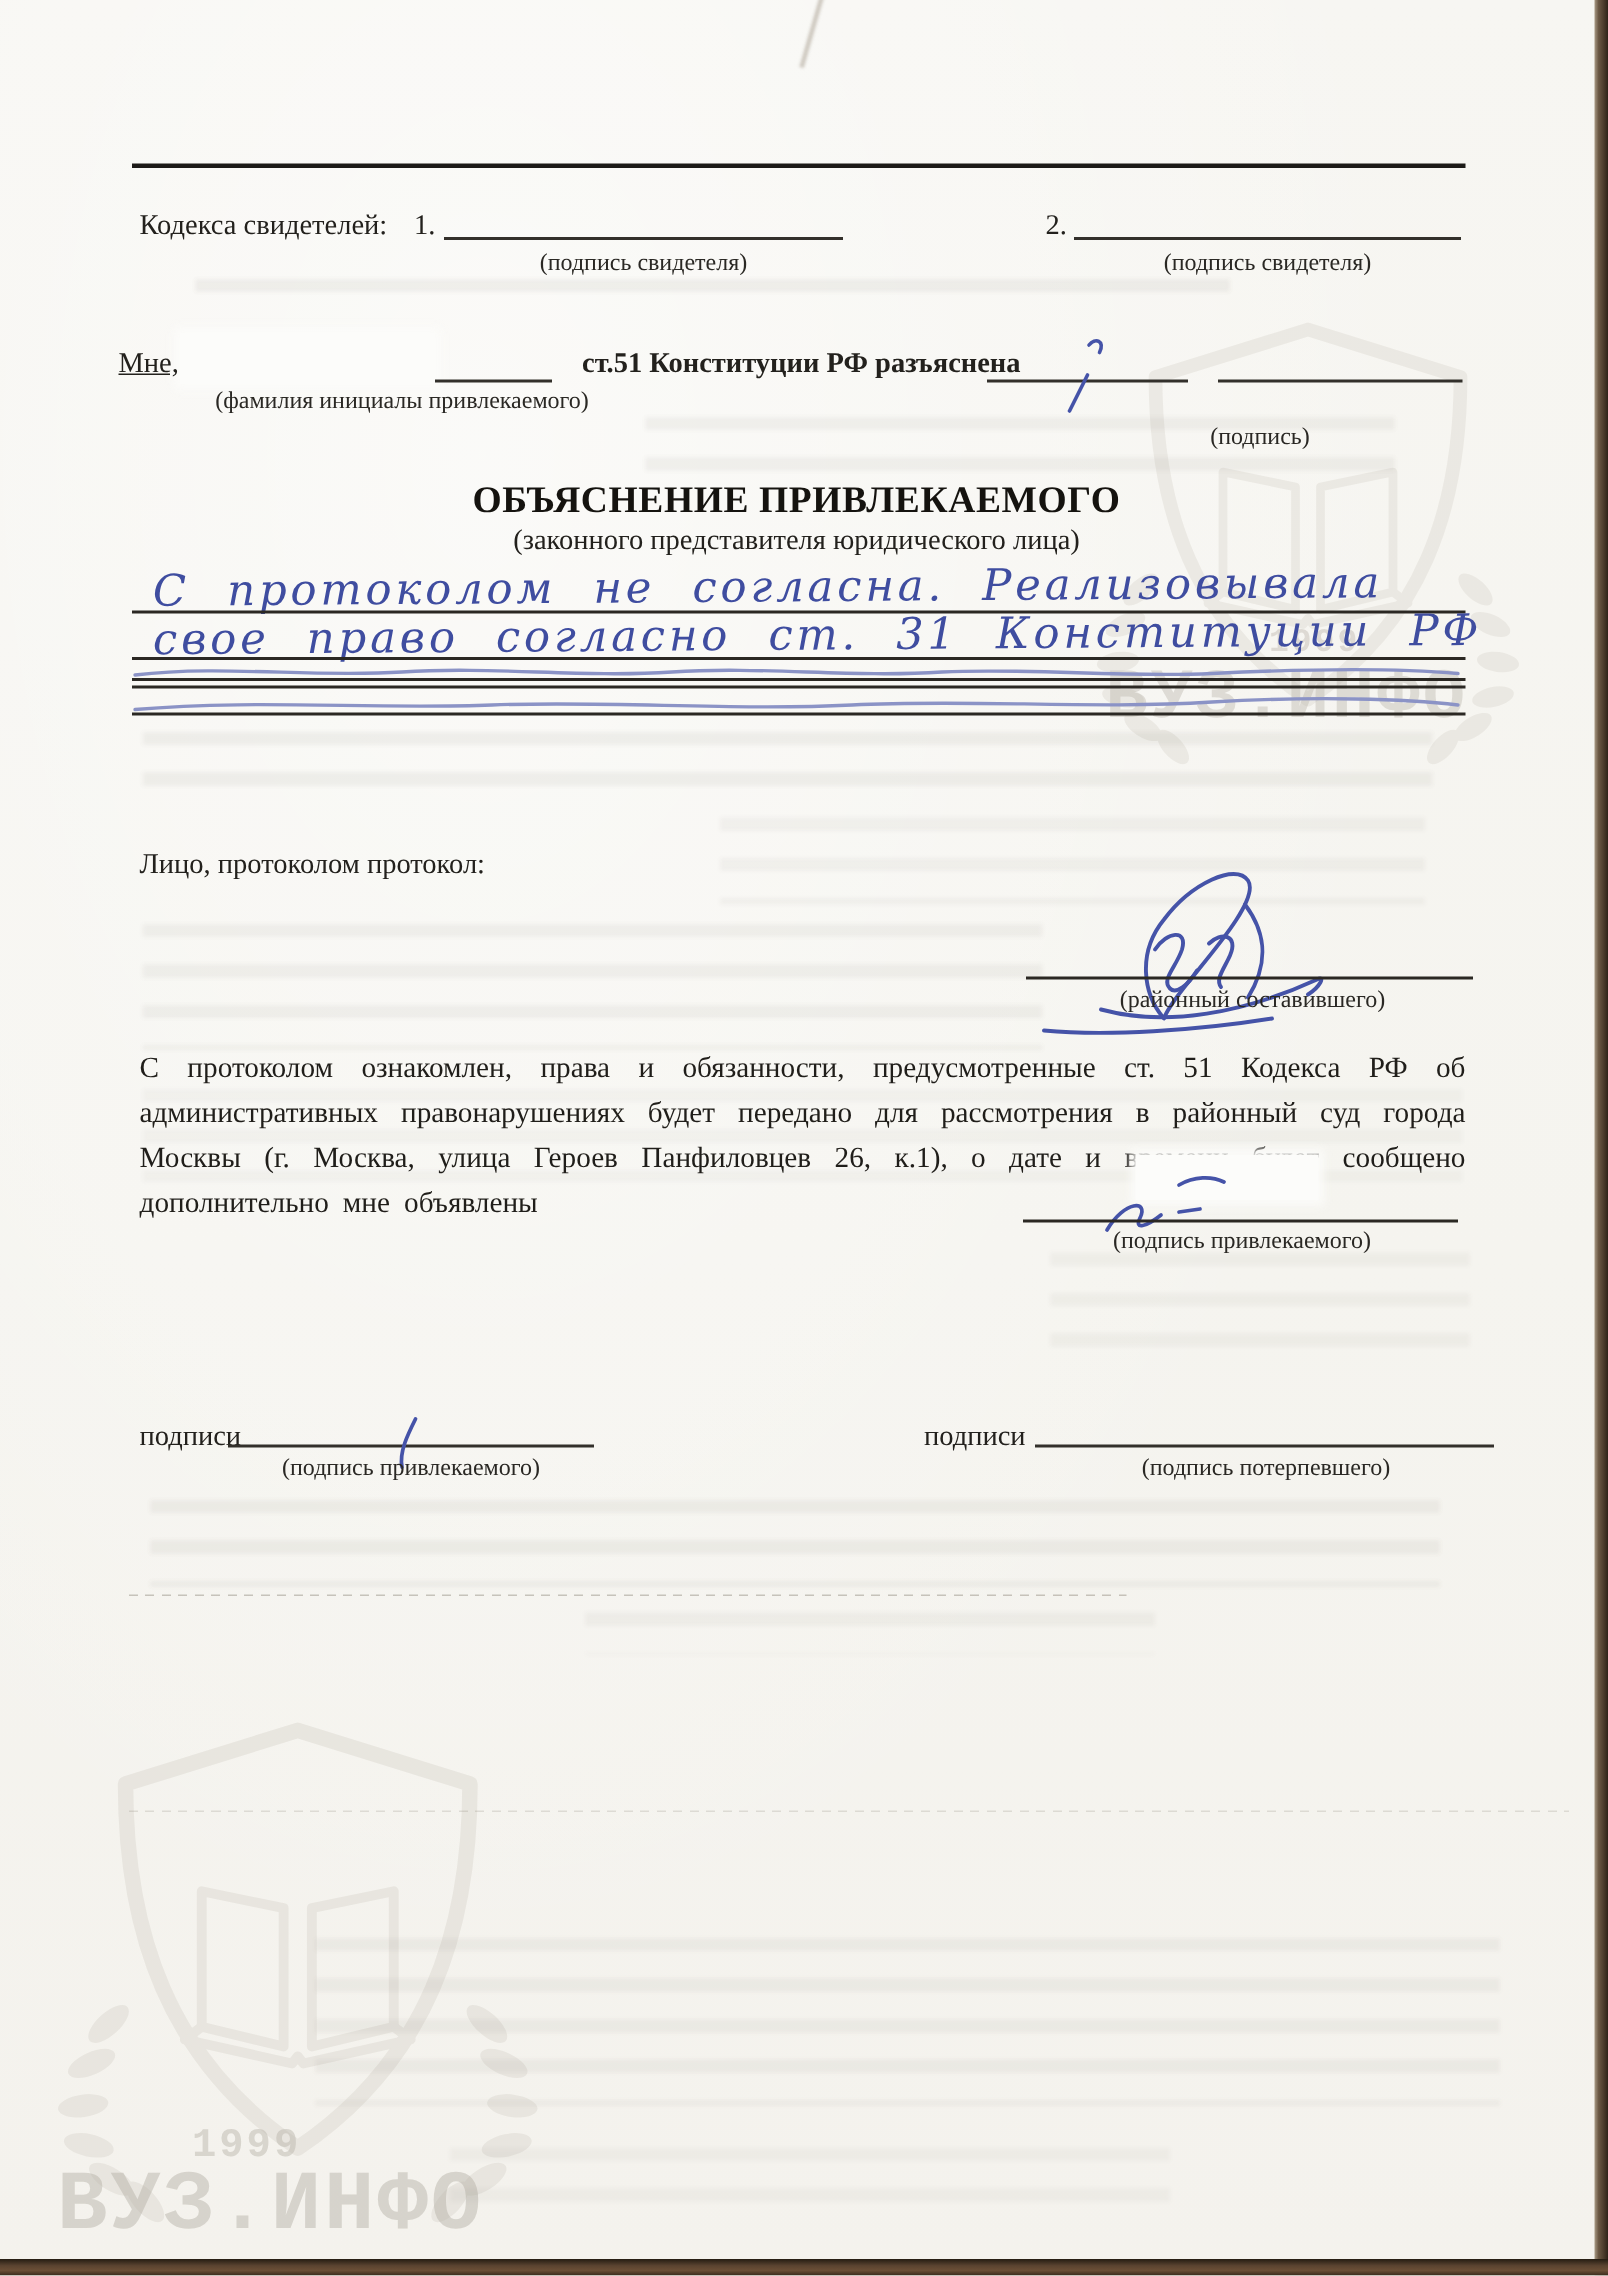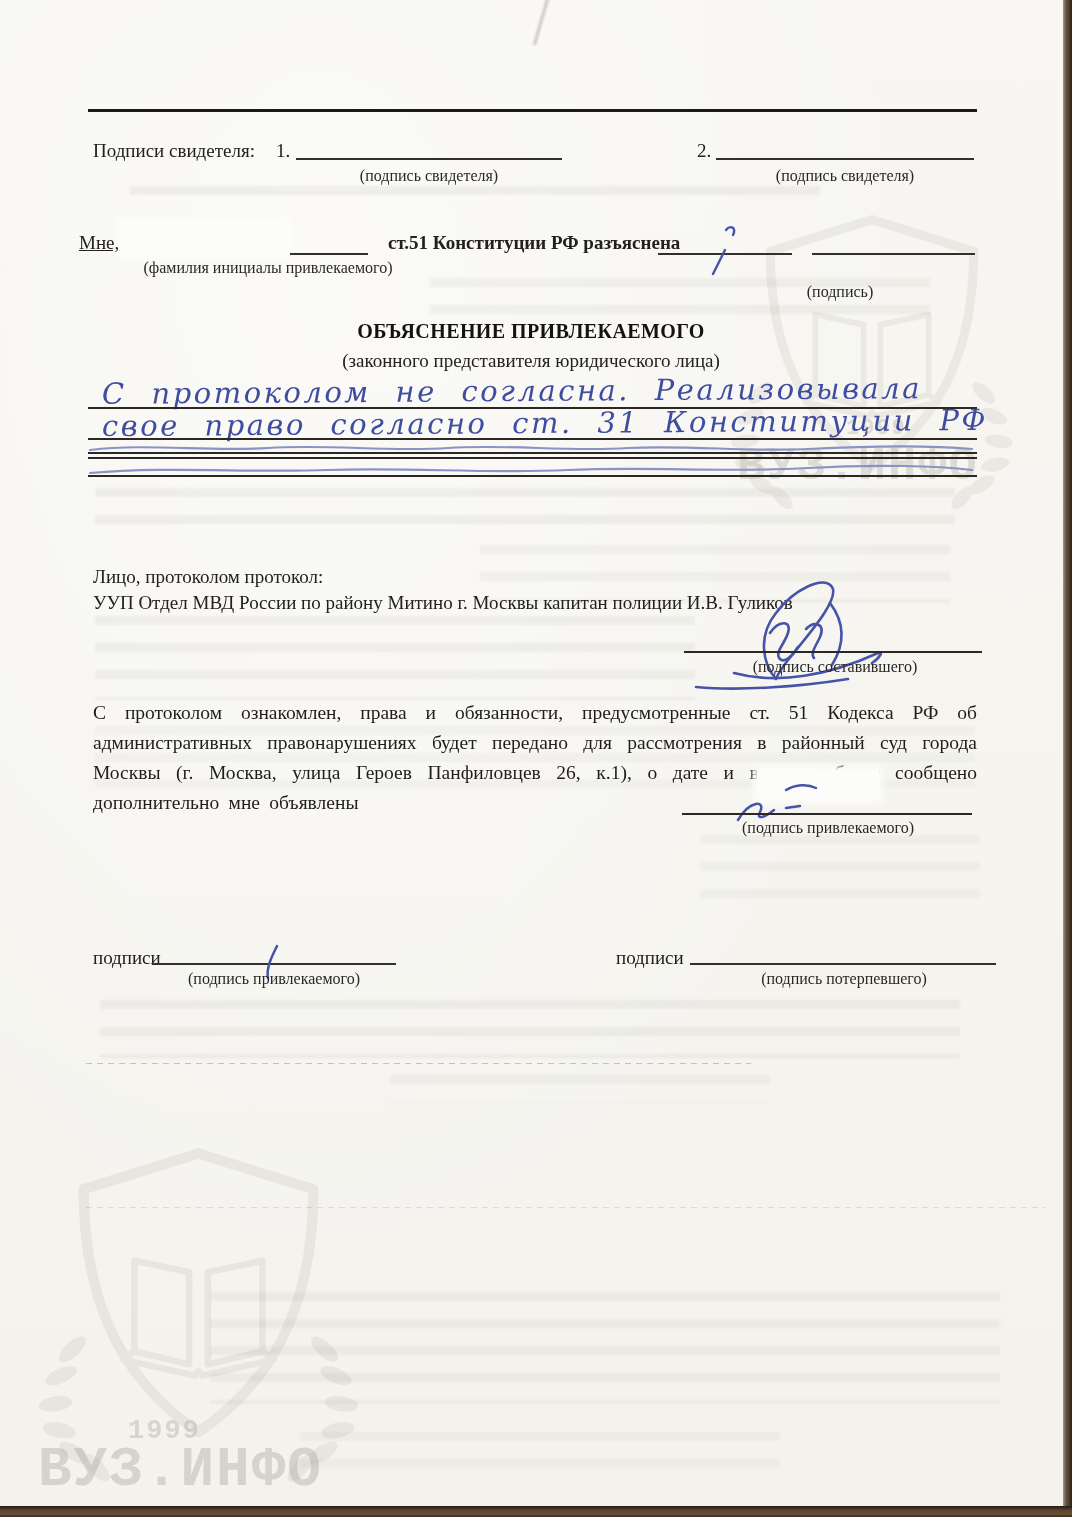--- a/index.html
+++ b/index.html
@@ -12,21 +12,21 @@
     overflow:hidden;
     font-family:"Liberation Serif","DejaVu Serif",serif;
     color:#1f1d1a;
   }
   .abs{position:absolute;}
   .printed{font-size:19px;line-height:24px;color:#23211d;}
   .caption{font-size:16px;color:#2a2824;text-align:center;}
   .rule{position:absolute;height:2px;background:#2b2823;}
   .rule-thick{position:absolute;height:3px;background:#1c1a17;}
   .underline{position:absolute;height:2px;background:#33302b;}
-  .title{font-size:20px;font-weight:bold;letter-spacing:.4px;text-align:center;color:#15130f;}
+  .title{font-size:25px;font-weight:bold;letter-spacing:.4px;text-align:center;color:#15130f;}
   .subtitle{font-size:19px;text-align:center;color:#23211d;}
   .hand{
     font-family:"DejaVu Serif",serif;font-style:italic;
     color:#3f4da0;font-size:29px;letter-spacing:2.5px;word-spacing:13px;
     white-space:nowrap;transform:rotate(-.4deg);
   }
   .para{font-size:19.5px;line-height:30px;color:#201e1a;}
   .justify{text-align:justify;word-spacing:4.5px;}
   .whiteout{position:absolute;background:#fcfcfa;box-shadow:0 0 6px 4px rgba(252,252,250,.9);}
   .ghost{
@@ -126,21 +126,21 @@
   <div class="ghost" style="left:100px;top:1000px;width:860px;height:58px;opacity:.75;"></div>
   <div class="ghost" style="left:390px;top:1075px;width:380px;height:28px;opacity:.6;"></div>
   <div class="ghost" style="left:210px;top:1292px;width:790px;height:112px;opacity:.65;"></div>
   <div class="ghost" style="left:300px;top:1432px;width:480px;height:36px;opacity:.5;"></div>
   <div class="ghost-line" style="left:86px;top:1063px;width:665px;"></div>
   <div class="ghost-line" style="left:86px;top:1207px;width:960px;opacity:.5;"></div>
   <div class="crease"></div>
 
   <div class="rule-thick" style="left:88px;top:109px;width:889px;"></div>
 
-  <div class="abs printed" style="left:93px;top:139px;">Подписи свидетеля:</div>
+  <div class="abs printed" style="left:93px;top:139px;">Кодекса свидетелей:</div>
   <div class="abs printed" style="left:276px;top:139px;">1.</div>
   <div class="underline" style="left:296px;top:158px;width:266px;"></div>
   <div class="abs printed" style="left:697px;top:139px;">2.</div>
   <div class="underline" style="left:716px;top:158px;width:258px;"></div>
   <div class="abs caption" style="left:296px;top:167px;width:266px;">(подпись свидетеля)</div>
   <div class="abs caption" style="left:716px;top:167px;width:258px;">(подпись свидетеля)</div>
 
   <div class="whiteout" style="left:120px;top:222px;width:170px;height:34px;"></div>
   <div class="abs printed" style="left:79px;top:231px;text-decoration:underline;">Мне,</div>
   <div class="underline" style="left:290px;top:253px;width:78px;"></div>
@@ -173,36 +173,35 @@
   <div class="rule" style="left:88px;top:452px;width:889px;"></div>
   <div class="rule" style="left:88px;top:457px;width:889px;"></div>
   <div class="abs" style="left:88px;top:460px;">
     <svg width="888" height="18" viewBox="0 0 888 18">
       <path d="M2 13 C80 6 160 13 240 10 C320 7 400 14 480 10 C560 6 640 13 720 8 C790 4 850 6 884 10" fill="none" stroke-width="2.2" stroke-linecap="round" stroke="#8b93c6"></path>
     </svg>
   </div>
   <div class="rule" style="left:88px;top:475px;width:889px;"></div>
 
   <div class="abs printed" style="left:93px;top:565px;">Лицо, протоколом протокол:</div>
-  <div class="abs printed" style="left:93px;top:591px;">УУП Отдел МВД России по району Митино г. Москвы капитан полиции И.В. Гуликов</div>
 
   <div class="abs" style="left:678px;top:575px;">
     <svg width="215" height="118" viewBox="0 0 215 118">
       <g fill="none" stroke-width="2.6" stroke-linecap="round" stroke="#4553a8">
         <path d="M98 104 C84 88 80 60 98 38 C116 14 146 0 154 12 C162 24 130 60 114 80 C106 90 100 98 98 104"></path>
         <path d="M92 58 C100 46 114 44 110 58 C106 70 96 78 102 84 C106 88 114 82 120 72"></path>
         <path d="M128 54 C136 46 148 48 142 62 C138 71 132 78 136 83"></path>
         <path d="M152 28 C164 44 170 64 154 90"></path>
         <path d="M56 98 C100 110 152 100 200 78 C206 75 202 83 194 88"></path>
         <path d="M18 112 C60 116 120 112 170 104"></path>
       </g>
     </svg>
   </div>
   <div class="rule" style="left:684px;top:651px;width:298px;"></div>
-  <div class="abs caption" style="left:700px;top:658px;width:270px;">(подпись составившего)</div>
+  <div class="abs caption" style="left:700px;top:658px;width:270px;">(районный составившего)</div>
 
   <div class="abs para justify" style="left:93px;top:698px;width:884px;">С протоколом ознакомлен, права и обязанности, предусмотренные ст. 51 Кодекса РФ об административных правонарушениях будет передано для рассмотрения в районный суд города Москвы (г. Москва, улица Героев Панфиловцев 26, к.1), о дате и времени будет сообщено дополнительно мне объявлены</div>
 
   <div class="whiteout" style="left:757px;top:770px;width:122px;height:30px;"></div>
   <div class="abs" style="left:728px;top:780px;">
     <svg width="118" height="44" viewBox="0 0 118 44">
       <g fill="none" stroke-width="2.5" stroke-linecap="round" stroke="#4553a8">
         <path d="M58 10 C68 4 80 4 88 8"></path>
         <path d="M10 40 C22 20 38 20 32 32 C28 40 36 38 46 30"></path>
         <path d="M58 28 L72 26"></path>

